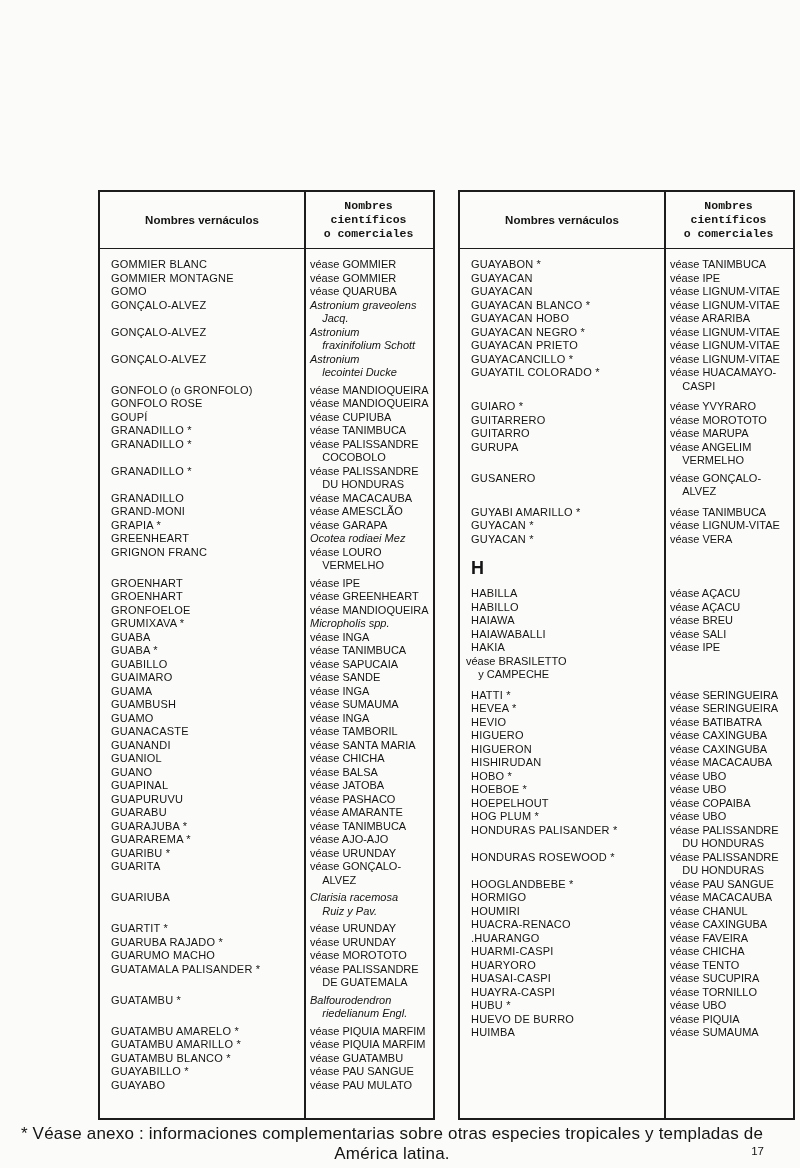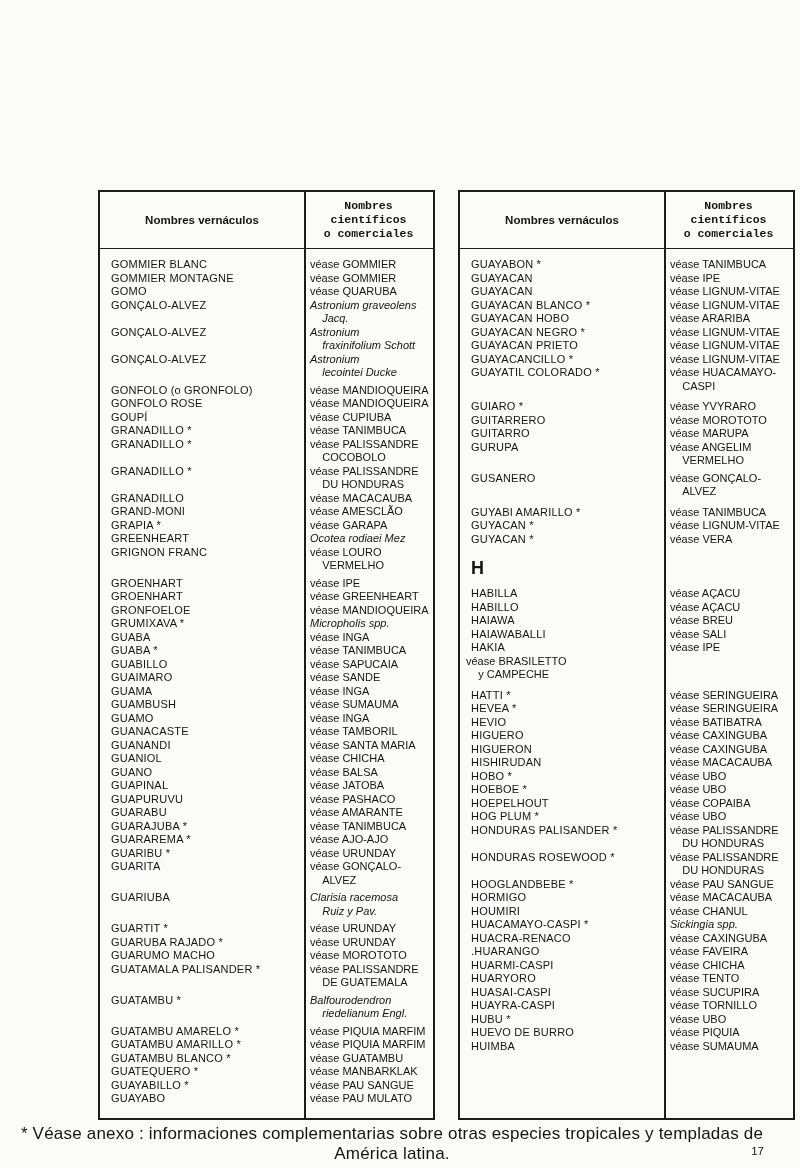--- a/index.html
+++ b/index.html
@@ -307,24 +307,20 @@
         </div>
         <div class="entry-row">
           <div class="cell name-cell">GUATAMBU AMARILLO *</div>
           <div class="cell ref-cell">véase PIQUIA MARFIM</div>
         </div>
         <div class="entry-row">
           <div class="cell name-cell">GUATAMBU BLANCO *</div>
           <div class="cell ref-cell">véase GUATAMBU</div>
         </div>
         <div class="entry-row">
-          <div class="cell name-cell">GUATEQUERO *</div>
-          <div class="cell ref-cell">véase MANBARKLAK</div>
-        </div>
-        <div class="entry-row">
           <div class="cell name-cell">GUAYABILLO *</div>
           <div class="cell ref-cell">véase PAU SANGUE</div>
         </div>
         <div class="entry-row">
           <div class="cell name-cell">GUAYABO</div>
           <div class="cell ref-cell">véase PAU MULATO</div>
         </div>
       </div>
   </div>
 
@@ -492,24 +488,20 @@
         </div>
         <div class="entry-row">
           <div class="cell name-cell">HORMIGO</div>
           <div class="cell ref-cell">véase MACACAUBA</div>
         </div>
         <div class="entry-row">
           <div class="cell name-cell">HOUMIRI</div>
           <div class="cell ref-cell">véase CHANUL</div>
         </div>
         <div class="entry-row">
-          <div class="cell name-cell">HUACAMAYO-CASPI *</div>
-          <div class="cell ref-cell italic">Sickingia spp.</div>
-        </div>
-        <div class="entry-row">
           <div class="cell name-cell">HUACRA-RENACO</div>
           <div class="cell ref-cell">véase CAXINGUBA</div>
         </div>
         <div class="entry-row">
           <div class="cell name-cell">.HUARANGO</div>
           <div class="cell ref-cell">véase FAVEIRA</div>
         </div>
         <div class="entry-row">
           <div class="cell name-cell">HUARMI-CASPI</div>
           <div class="cell ref-cell">véase CHICHA</div>

